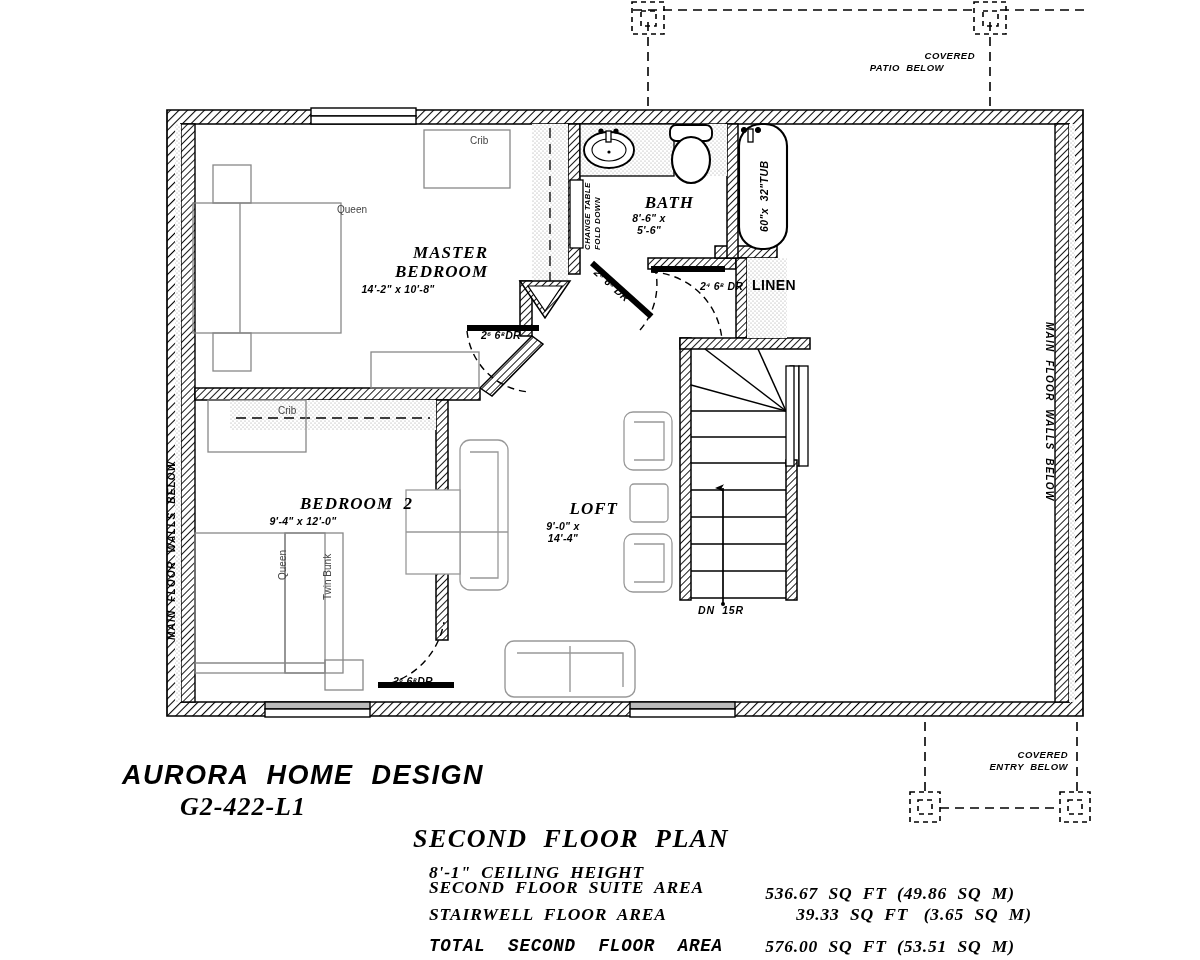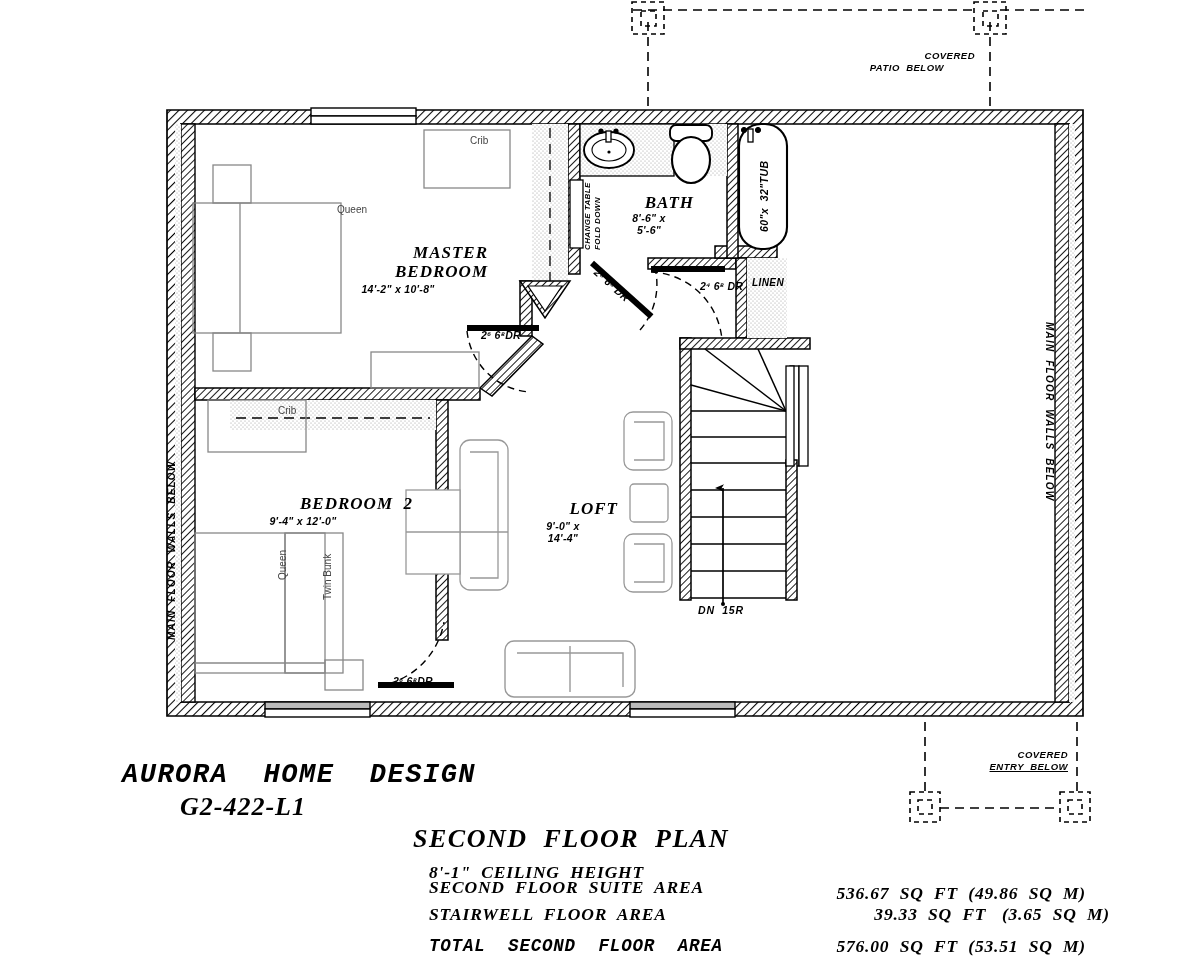--- a/index.html
+++ b/index.html
@@ -2,37 +2,37 @@
 <html><head>
 <meta charset="utf-8">
 <title>Second Floor Plan</title>
 <style>
   html,body{margin:0;padding:0;background:#ffffff;}
   body{width:1200px;height:960px;position:relative;overflow:hidden;
        font-family:"Liberation Serif", serif;color:#000;}
   #plan{position:absolute;left:0;top:0;width:1200px;height:960px;}
   .txt{position:absolute;white-space:pre;}
   
-  .company{font-family:Liberation Mono, monospace;font-style:italic;font-weight:bold;
+  .company{font-family:Liberation Sans, sans-serif;font-style:italic;font-weight:bold;
            font-size:27px;letter-spacing:1.5px;}
   .modelno{font-family:"Liberation Serif",serif;font-style:italic;font-weight:bold;
            font-size:26px;letter-spacing:1px;}
   .plantitle{font-family:"Liberation Serif",serif;font-style:italic;font-weight:bold;
            font-size:26px;letter-spacing:1.5px;}
   .specline{font-family:"Liberation Serif",serif;font-style:italic;font-weight:bold;
            font-size:17.5px;letter-spacing:0.8px;}
   .specnum{font-family:"Liberation Serif",serif;font-style:italic;font-weight:bold;
-           font-size:17.5px;letter-spacing:0.8px;text-align:right;margin-left:6px;}
+           font-size:17.5px;letter-spacing:0.8px;text-align:center;}
   
   .roomname{font-family:"Liberation Serif",serif;font-style:italic;font-weight:bold;
             font-size:17px;letter-spacing:1px;text-align:right;}
   .roomdim{font-family:"Liberation Sans",sans-serif;font-style:italic;font-weight:bold;
            font-size:10.5px;letter-spacing:0.3px;text-align:center;}
-  .smalllabel{font-family:"Liberation Sans",sans-serif;font-style:italic;font-weight:bold;
-           font-size:10px;letter-spacing:0.4px;}
+  .smalllabel{font-family:"Liberation Sans",sans-serif;font-weight:bold;
+           font-size:14px;letter-spacing:0.4px;}
   .furnlabel{font-family:"Liberation Sans",sans-serif;font-size:10px;color:#444;}
   .notelabel{font-family:"Liberation Sans",sans-serif;font-style:italic;font-weight:bold;
            font-size:9.5px;letter-spacing:0.5px;text-align:right;line-height:1.25;}
   .walllabel{font-family:"Liberation Sans",sans-serif;font-style:italic;font-weight:bold;
            font-size:10px;letter-spacing:1.2px;}
   .doorlabel{font-family:"Liberation Sans",sans-serif;font-style:italic;font-weight:bold;
            font-size:10.5px;letter-spacing:0.2px;}
   .stairlabel{font-family:"Liberation Sans",sans-serif;font-style:italic;font-weight:bold;
            font-size:10.5px;letter-spacing:0.8px;}
   .tubtext{font-family:"Liberation Sans",sans-serif;font-style:italic;font-weight:bold;
@@ -330,21 +330,21 @@
 
 <div class="txt stairlabel" style="left:698px;top:604px;">DN  15R</div>
 
 <div class="txt walllabel rot90" style="left:166px;top:640px;">MAIN  FLOOR  WALLS  BELOW</div>
 <div class="txt walllabel rot90cw" style="left:1055px;top:322px;">MAIN  FLOOR  WALLS  BELOW</div>
 
 <div class="txt notelabel" style="left:845px;top:50px;width:130px;">COVERED</div>
 <div class="txt notelabel" style="left:814px;top:62px;width:130px;">PATIO  BELOW</div>
 
 <div class="txt notelabel" style="left:938px;top:749px;width:130px;">COVERED</div>
-<div class="txt notelabel" style="left:938px;top:761px;width:130px;text-decoration:underline;">ENTRY  BELOW</div>
+<div class="txt notelabel" style="left:938px;top:761px;width:130px;">ENTRY  BELOW</div>
 
 <div class="txt company" style="left:122px;top:760px;">AURORA  HOME  DESIGN</div>
 <div class="txt modelno" style="left:180px;top:792px;">G2-422-L1</div>
 <div class="txt plantitle" style="left:413px;top:824px;">SECOND  FLOOR  PLAN</div>
 <div class="txt specline" style="left:429px;top:862px;">8'-1"  CEILING  HEIGHT</div>
 
 <div class="txt specline" style="left:429px;top:877px;">SECOND  FLOOR  SUITE  AREA</div>
 <div class="txt specnum" style="left:700px;top:883px;width:380px;">536.67  SQ  FT  (49.86  SQ  M)</div>
 
 <div class="txt specline" style="left:429px;top:904px;">STAIRWELL  FLOOR  AREA</div>

